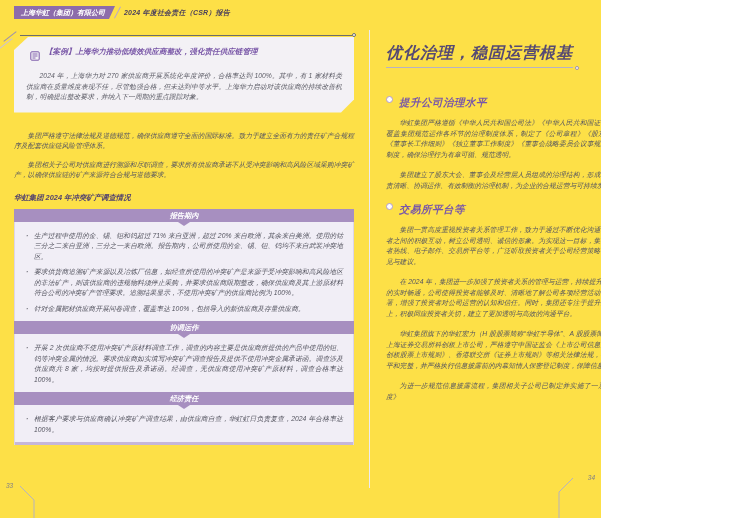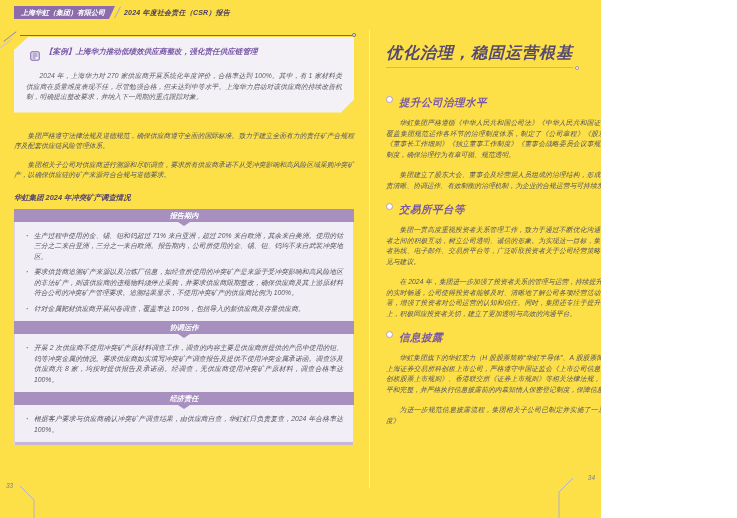--- a/index.html
+++ b/index.html
@@ -161,24 +161,20 @@
     <p class="para">华虹集团严格遵循《中华人民共和国公司法》《中华人民共和国证券法》等法律法规及相关要求，构建了覆盖集团规范运作各环节的治理制度体系，制定了《公司章程》《股东大会议事规则》《董事会议事规则》《董事长工作细则》《独立董事工作制度》《董事会战略委员会议事规则》《关联交易管理制度》等内部管理制度，确保治理行为有章可循、规范透明。</p>
     <p class="para">集团建立了股东大会、董事会及经营层人员组成的治理结构，形成权力机构、决策机构和执行机构之间权责清晰、协调运作、有效制衡的治理机制，为企业的合规运营与可持续发展提供制度保障。</p>
 
     <div class="sec-head">
       <span class="ring-icon"></span>
       <span class="t">交易所平台等</span>
     </div>
     <p class="para">集团一贯高度重视投资者关系管理工作，致力于通过不断优化沟通机制和借鉴行业领先经验，推动与投资者之间的积极互动，树立公司透明、诚信的形象。为实现这一目标，集团建立了多元化的沟通渠道，包括投资者热线、电子邮件、交易所平台等，广泛听取投资者关于公司经营策略、管理决策、未来发展方向等方面的意见与建议。</p>
     <p class="para">在 2024 年，集团进一步加强了投资者关系的管理与运营，持续提升沟通效率与质量。通过确保投资者热线的实时畅通，公司使得投资者能够及时、清晰地了解公司各项经营活动、重大事项的最新进展及未来的战略部署，增强了投资者对公司运营的认知和信任。同时，集团还专注于提升投资者获得感，在保障其知情权的基础上，积极回应投资者关切，建立了更加透明与高效的沟通平台。</p>
 
-    <div class="sec-head">
-      <span class="ring-icon"></span>
-      <span class="t">信息披露</span>
-    </div>
     <p class="para">华虹集团旗下的华虹宏力（H 股股票简称“华虹半导体”、A 股股票简称“华虹公司”）作为香港联交所主板及上海证券交易所科创板上市公司，严格遵守中国证监会《上市公司信息披露管理办法》、上海证券交易所《科创板股票上市规则》、香港联交所《证券上市规则》等相关法律法规，确保信息披露的真实、准确、及时、公平和完整，并严格执行信息披露前的内幕知情人保密登记制度，保障信息披露的合规性与透明度。</p>
     <p class="para">为进一步规范信息披露流程，集团相关子公司已制定并实施了一系列管理制度，包括《信息披露管理制度》</p>
   </div>
 
   <div class="corner corner-left">
     <span>33</span>
     <svg width="30" height="36" style="left:14px; top:2px;">
       <polyline points="0,2 14,16 14,36" fill="none" stroke="#b6b3bf" stroke-width="1"></polyline>
     </svg>
   </div>

